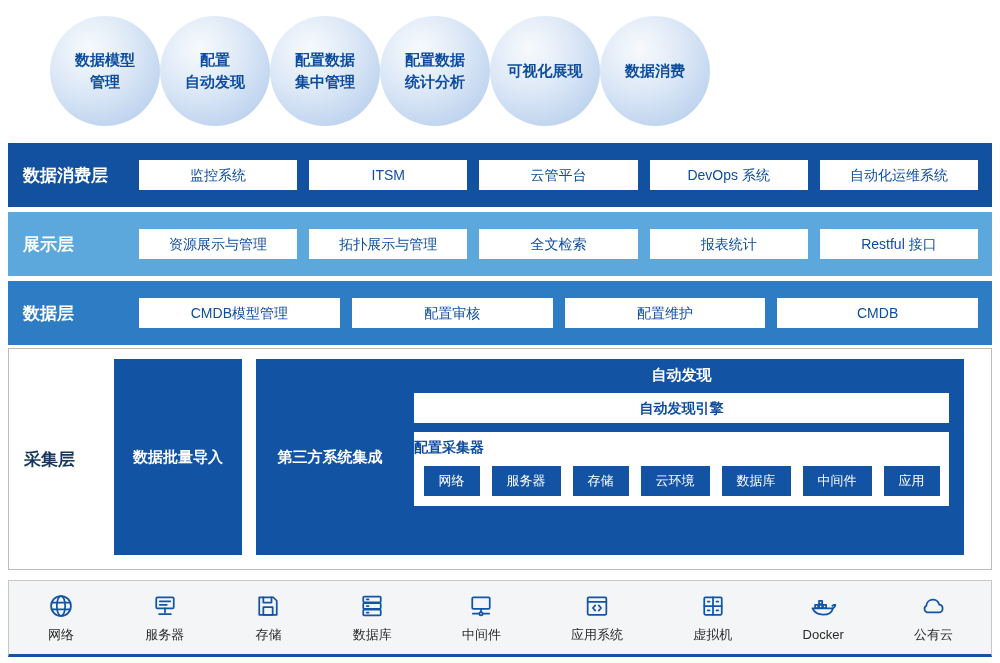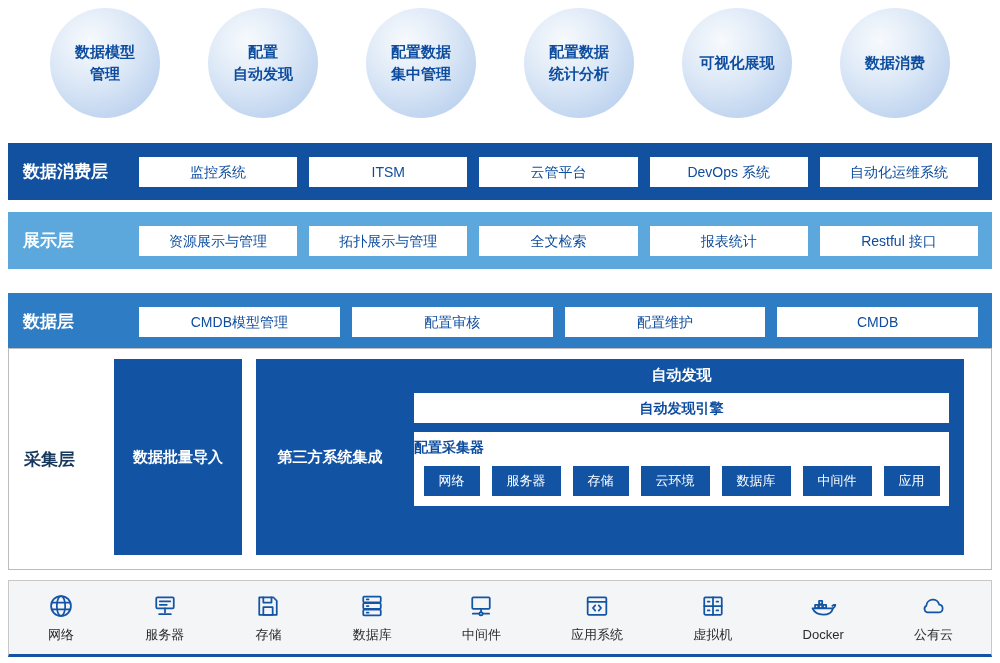--- a/index.html
+++ b/index.html
@@ -9,51 +9,51 @@
     width: 1000px;
     height: 663px;
     background: #ffffff;
     font-family: "Liberation Sans", "DejaVu Sans", sans-serif;
     overflow: hidden;
   }
 
   
   .bubbles {
     position: absolute;
-    top: 8px; left: 50px; right: 50px;
-    display: flex;
-    justify-content: space-between;
+    top: 16px; left: 50px; right: 50px;
+    display: flex;
+    justify-content: flex-start;
   }
   .bubble {
     width: 110px; height: 110px;
     border-radius: 50%;
     background: radial-gradient(circle at 36% 30%, #f7fafd 0%, #dfeaf7 38%, #c2d6f0 74%, #adc8e9 100%);
     display: flex; align-items: center; justify-content: center;
     text-align: center;
   }
   .bubble span {
     white-space: pre-line;
     color: #0d4c9e;
     font-weight: bold;
     font-size: 15px;
     line-height: 1.45;
   }
 
   
   .band {
     position: absolute;
     left: 8px; right: 8px;
-    height: 57px;
+    height: 64px;
     display: flex;
     align-items: center;
     gap: 24px;
   }
   .band-consume { top: 143px; background: #11519f; }
   .band-display { top: 212px; background: #5ca8dc; }
-  .band-data    { top: 281px; background: #2e7cc3; margin-top: 12px; }
+  .band-data    { top: 281px; background: #2e7cc3; }
   .band-label {
     flex: 0 0 107px;
     padding-left: 15px;
     color: #ffffff;
     font-size: 17px;
     font-weight: bold;
   }
   .band-items {
     flex: 1;
     display: flex;

